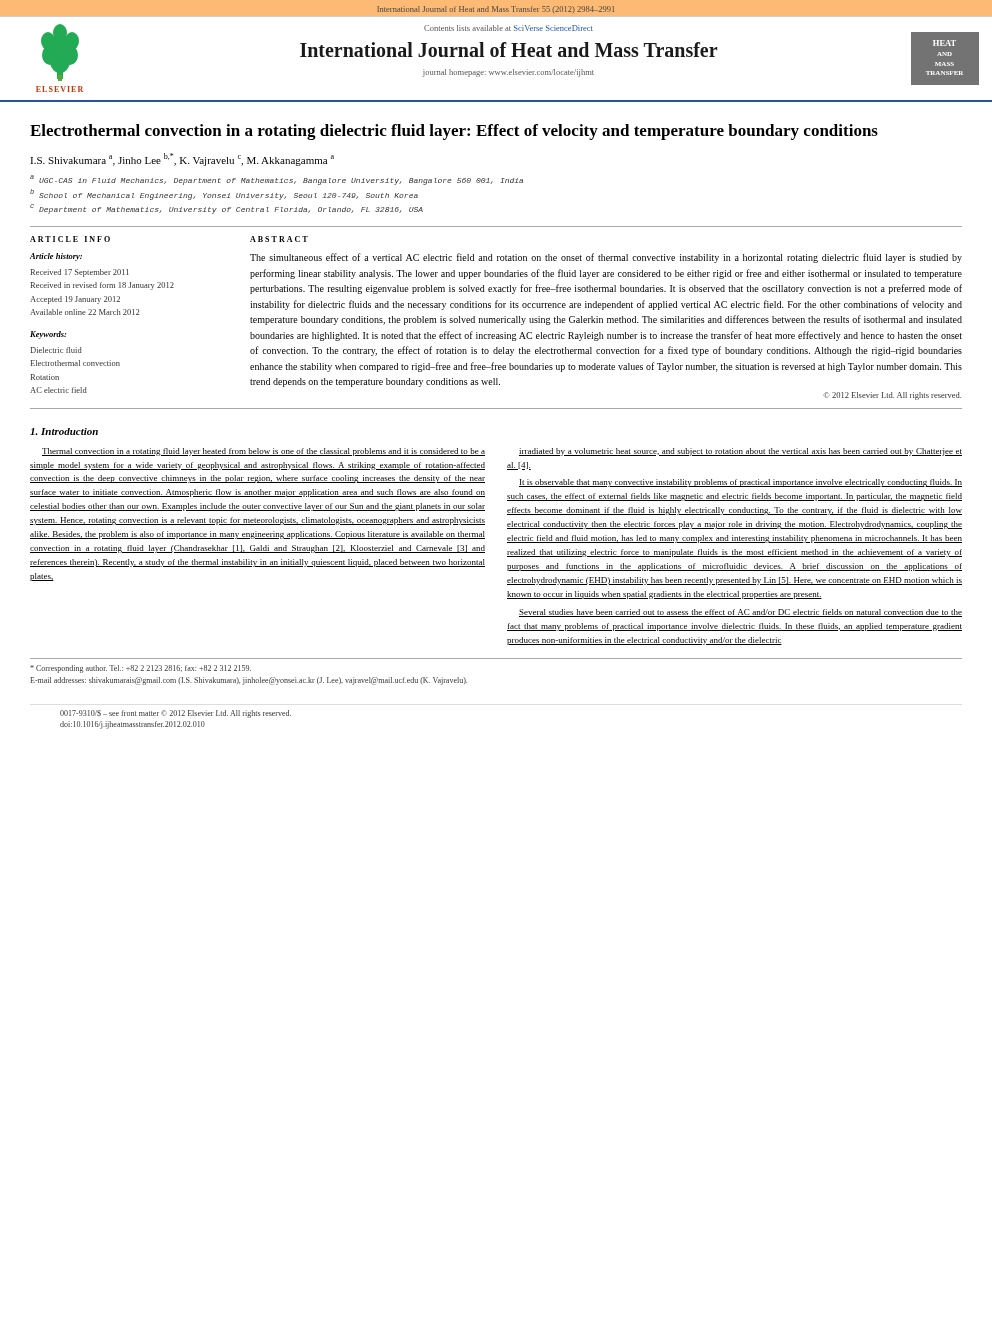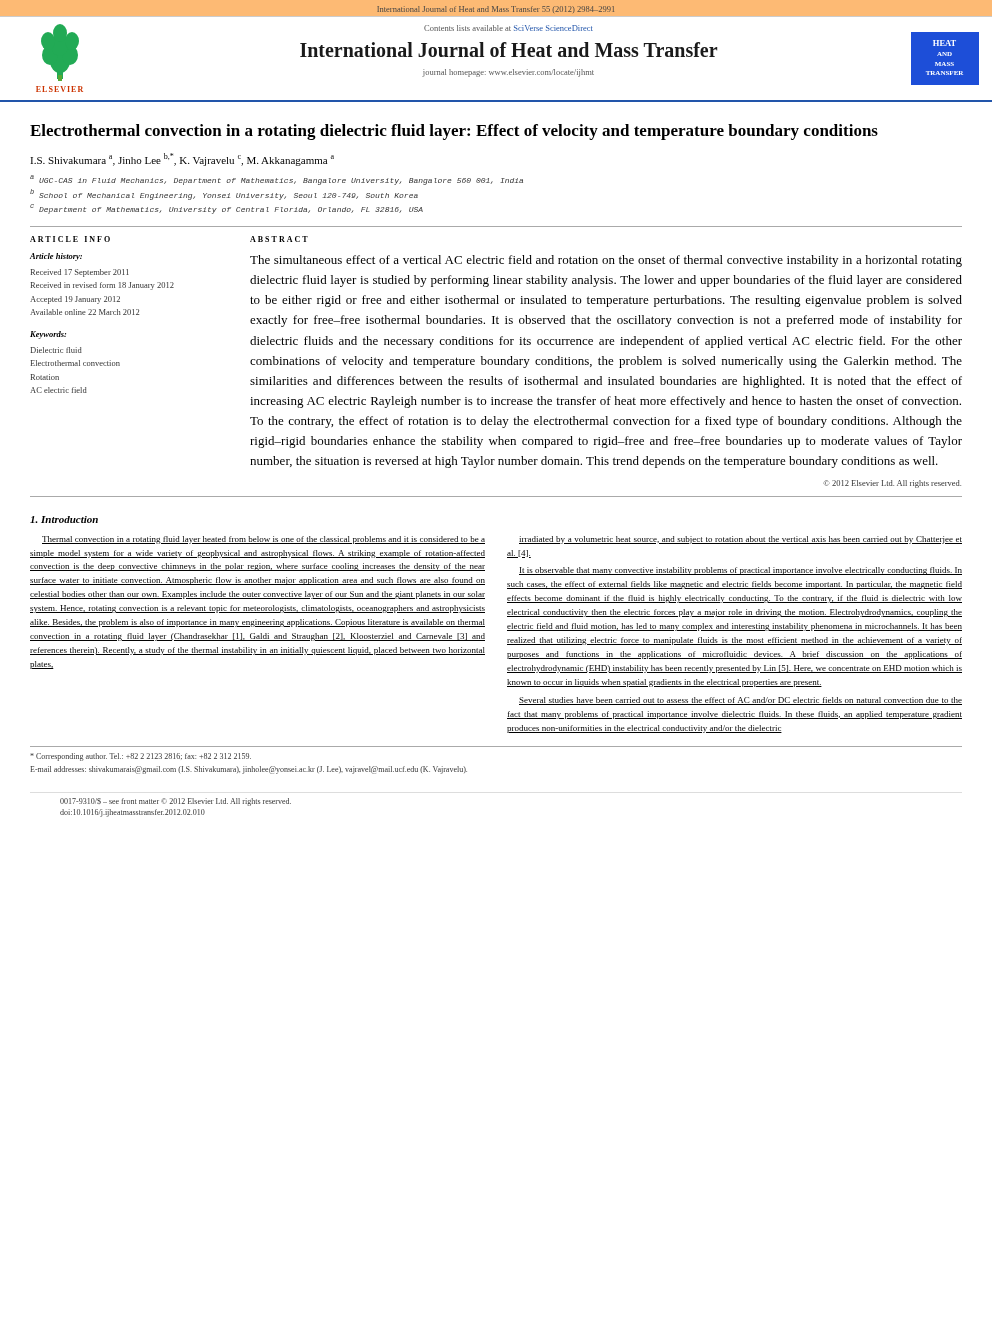--- a/index.html
+++ b/index.html
@@ -75,21 +75,21 @@
     }
     .journal-badge {
       width: 75px;
       display: flex;
       flex-direction: column;
       align-items: center;
       justify-content: center;
       flex-shrink: 0;
     }
     .badge-box {
-      background: #1d4ed8;
+      background: #737373;
       color: #fff;
       font-size: 7px;
       font-weight: bold;
       text-align: center;
       padding: 6px 5px;
       line-height: 1.4;
       width: 68px;
     }
     .badge-box .badge-title { font-size: 8.5px; font-weight: bold; }
 
@@ -181,31 +181,30 @@
       margin-bottom: 2px;
     }
 
     .keyword-item {
       font-size: 8.5px;
       color: #333;
       line-height: 1.6;
     }
 
     .abstract-text {
-      font-size: 13px;
+      font-size: 10px;
       line-height: 1.55;
       color: #000;
       text-align: justify;
     }
 
     .copyright-line {
       text-align: right;
       font-size: 8.5px;
       color: #333;
-      margin-top: 6px;
     }
 
     
     .body-section {
       margin-top: 16px;
     }
 
     .section-title {
       font-size: 11px;
       font-weight: bold;

